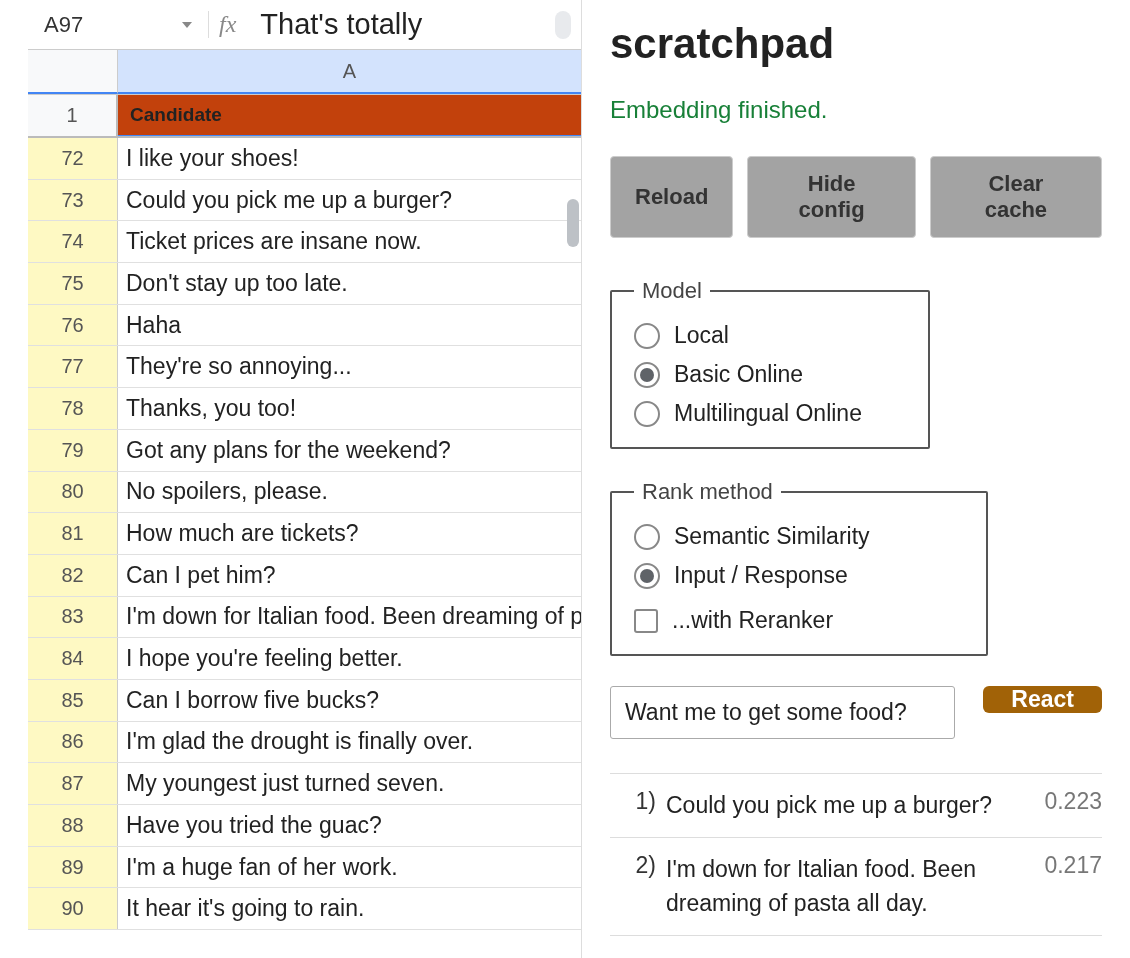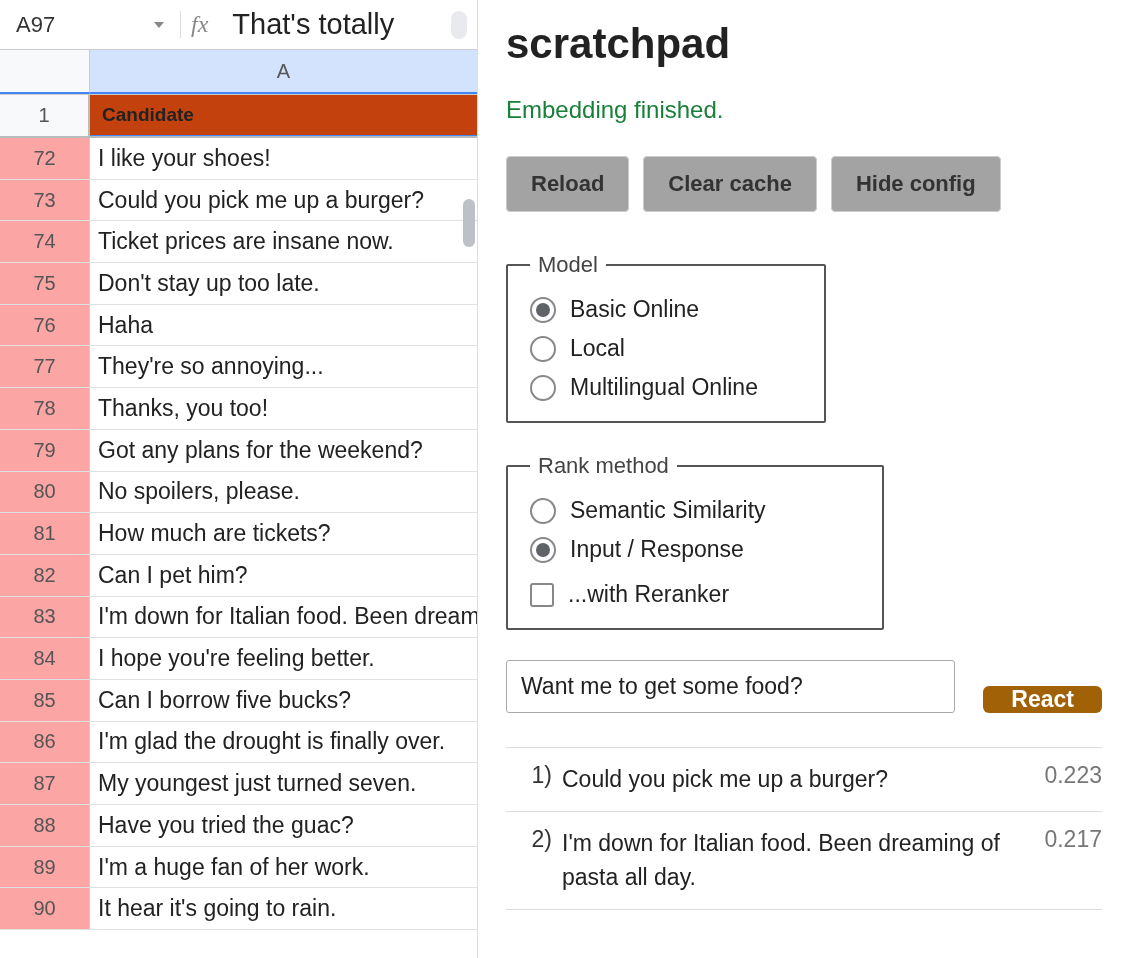--- a/index.html
+++ b/index.html
@@ -1,17 +1,17 @@
 <!DOCTYPE html>
 <html><head>
 <meta charset="utf-8">
 <style>
 * { box-sizing: border-box; margin: 0; padding: 0; }
 body { font-family: Arial, Helvetica, sans-serif; font-size: 14px; color: #222; width: 1130px; height: 958px; overflow: hidden; display: flex; }
-.left-pane { width: 478px; height: 100%; border-right: 1px solid #ddd; display: flex; flex-direction: column; }
+.left-pane { width: 582px; height: 100%; border-right: 1px solid #ddd; display: flex; flex-direction: column; padding-left: 28px; }
 .right-pane { flex: 1; height: 100%; padding: 20px 28px; overflow: hidden; }
 
 
 .formula-bar { display: flex; align-items: center; height: 50px; border-bottom: 1px solid #ccc; padding: 0 6px 0 4px; gap: 6px; }
 .name-box { width: 170px; height: 34px; display: flex; align-items: center; justify-content: space-between; padding: 0 10px 0 12px; font-size: 22px; color: #333; }
 .name-box .caret { width: 0; height: 0; border-left: 5px solid transparent; border-right: 5px solid transparent; border-top: 6px solid #888; }
 .fx-icon { font-family: serif; font-style: italic; font-size: 24px; color: #888; padding: 0 10px; border-left: 1px solid #ddd; }
 .fx-value { font-size: 29px; color: #222; padding-left: 8px; flex: 1; white-space: nowrap; overflow: hidden; }
 .fx-pill { width: 16px; height: 28px; background: #e8eaed; border-radius: 8px; margin-right: 4px; }
 
@@ -20,21 +20,21 @@
 .column-headers { display: flex; height: 45px; background: #f8f9fa; border-bottom: 1px solid #ccc; }
 .corner { width: 90px; background: #f8f9fa; border-right: 1px solid #ccc; border-bottom: 2px solid #4285f4; }
 .col-header { flex: 1; display: flex; align-items: center; justify-content: center; font-size: 20px; color: #555; background: #d3e3fd; border-bottom: 2px solid #4285f4; }
 
 .header-row { display: flex; height: 43px; border-bottom: 2px solid #bbb; }
 .header-row .row-num { width: 90px; display: flex; align-items: center; justify-content: center; font-size: 20px; color: #555; background: #f8f9fa; border-right: 2px solid #bbb; }
 .header-row .header-cell { flex: 1; background: #c2410c; border-bottom: 1px solid #4285f4; padding: 0 12px; display: flex; align-items: center; font-size: 19px; font-weight: bold; }
 
 .grid-rows { position: relative; }
 .grid-row { display: flex; height: 41.7px; border-bottom: 1px solid #e0e0e0; }
-.grid-row .row-num { width: 90px; display: flex; align-items: center; justify-content: center; font-size: 20px; color: #555; background: #fca5a5; border-right: 1px solid #ccc; }
+.grid-row .row-num { width: 90px; display: flex; align-items: center; justify-content: center; font-size: 20px; color: #555; background: #fef9c3; border-right: 1px solid #ccc; }
 .grid-row .cell { flex: 1; padding: 0 8px; display: flex; align-items: center; font-size: 23px; overflow: hidden; white-space: nowrap; }
 
 .vscroll-track { position: absolute; right: 0; top: 89px; width: 18px; height: 820px; }
 .vscroll-thumb { position: absolute; right: 2px; top: 60px; width: 12px; height: 48px; background: #bdc1c6; border-radius: 6px; }
 
 
 .title { font-size: 42px; font-weight: bold; margin-bottom: 28px; }
 .status { font-size: 24px; color: #188038; margin-bottom: 32px; }
 .button-row { display: flex; gap: 14px; margin-bottom: 40px; }
 .btn { background: #a3a3a3; border: 1px solid #ccc; border-radius: 4px; padding: 14px 24px; font-size: 22px; font-weight: bold; color: #333; cursor: pointer; }
@@ -42,21 +42,21 @@
 fieldset { border: 2px solid #555; border-radius: 2px; padding: 18px 22px 20px; margin-bottom: 30px; width: 320px; }
 fieldset.rank { width: 378px; }
 legend { font-size: 22px; color: #444; padding: 0 8px; }
 .radio-row, .check-row { display: flex; align-items: center; gap: 14px; margin-bottom: 12px; font-size: 23px; }
 .radio-row:last-child, .check-row:last-child { margin-bottom: 0; }
 .radio { width: 26px; height: 26px; border: 2px solid #888; border-radius: 50%; display: flex; align-items: center; justify-content: center; flex-shrink: 0; }
 .radio.checked::after { content: ""; width: 14px; height: 14px; background: #5f6368; border-radius: 50%; }
 .checkbox { width: 24px; height: 24px; border: 2px solid #888; border-radius: 3px; flex-shrink: 0; }
 .sep { height: 18px; }
 
-.query-row { display: flex; gap: 28px; align-items: flex-end; margin-bottom: 34px; margin-top: 6px; }
+.query-row { display: flex; gap: 28px; align-items: flex-start; margin-bottom: 34px; margin-top: 6px; }
 .query-input { flex: 1; border: 1px solid #aaa; border-radius: 3px; padding: 12px 14px; font-size: 23px; color: #222; }
 .react-btn { background: #a16207; color: #fff; border: none; border-radius: 6px; padding: 0 28px; font-size: 23px; font-weight: bold; cursor: pointer; }
 
 .results { border-top: 1px solid #ddd; }
 .result-row { display: flex; align-items: flex-start; padding: 14px 0; border-bottom: 1px solid #ddd; font-size: 23px; }
 .result-idx { width: 56px; text-align: right; padding-right: 10px; color: #333; }
 .result-text { flex: 1; line-height: 1.5; padding-right: 12px; }
 .result-score { width: 80px; text-align: right; color: #777; }
 </style>
 </head>
@@ -168,34 +168,34 @@
   </div>
 
 </div>
 
 <div class="right-pane">
   <div class="title">scratchpad</div>
   <div class="status">Embedding finished.</div>
 
   <div class="button-row">
     <button class="btn">Reload</button>
+    <button class="btn">Hide config</button>
     <button class="btn">Clear cache</button>
-    <button class="btn">Hide config</button>
   </div>
 
   <fieldset>
     <legend>Model</legend>
     <div id="model-options">
         <div class="radio-row">
+          <span class="radio"></span>
+          <span>Local</span>
+        </div>
+        <div class="radio-row">
           <span class="radio checked"></span>
           <span>Basic Online</span>
-        </div>
-        <div class="radio-row">
-          <span class="radio"></span>
-          <span>Local</span>
         </div>
         <div class="radio-row">
           <span class="radio"></span>
           <span>Multilingual Online</span>
         </div>
       </div>
   </fieldset>
 
   <fieldset class="rank">
     <legend>Rank method</legend>

